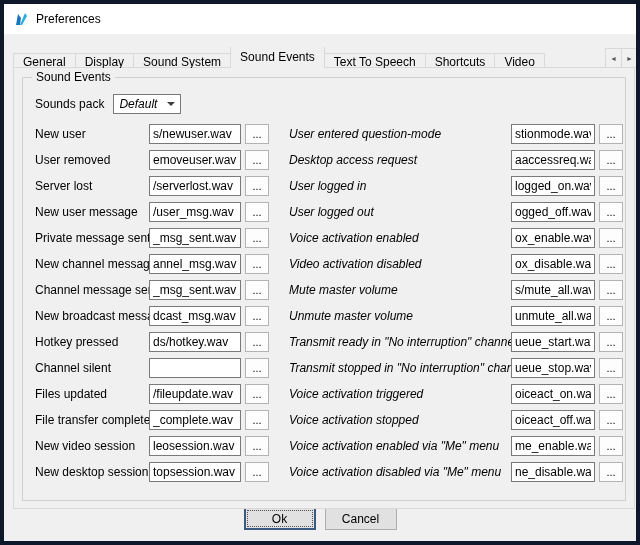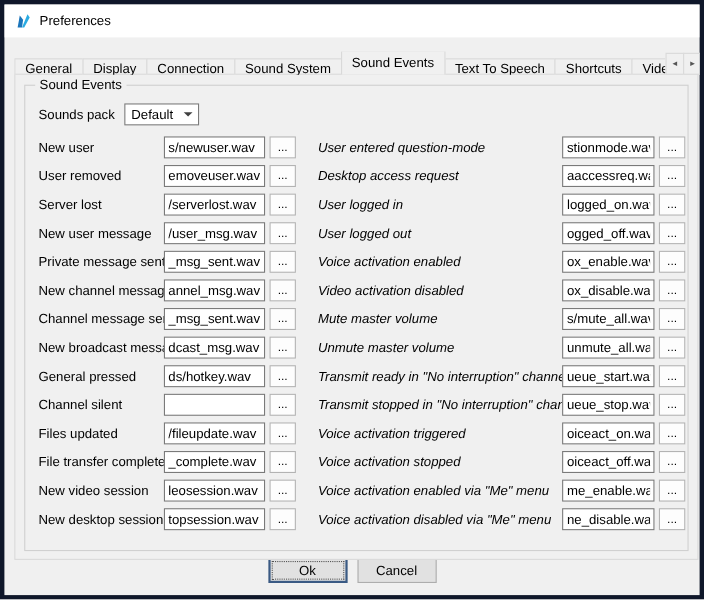--- a/index.html
+++ b/index.html
@@ -79,20 +79,21 @@
   .group-content { position: absolute; inset: 0; padding: 15px 4px 0 12px; }
 
   .packrow { display: flex; align-items: center; gap: 9px; height: 22px; margin-bottom: 6px; }
   .combo {
     width: 68px; height: 20px;
     background: #fff;
     border: 1px solid #7a7a7a;
     display: flex; align-items: center; justify-content: space-between;
     padding: 0 5px;
     cursor: default;
+    font-style: italic;
   }
   .combo-arrow {
     width: 0; height: 0;
     border-left: 4px solid transparent;
     border-right: 4px solid transparent;
     border-top: 4px solid #404040;
   }
 
   .columns { display: flex; }
   .col-left { flex: none; width: 254px; }
@@ -145,21 +146,20 @@
         <path d="M3 14 L5 3 L8 7 L7 14 Z" fill="#1b75bb"></path>
         <path d="M7 14 L12 2 L14 5 L9 14 Z" fill="#29abe2"></path>
       </svg>
     </span>
     <span class="title">Preferences</span>
   </div>
 
   <div class="tabstrip">
     <div class="tab">General</div>
     <div class="tab">Display</div>
-    <div class="tab">Connection</div>
     <div class="tab">Sound System</div>
     <div class="tab active">Sound Events</div>
     <div class="tab">Text To Speech</div>
     <div class="tab">Shortcuts</div>
     <div class="tab">Video</div>
   </div>
 
   <div class="tabscroll">
     <div class="scrollbtn">
       <span>◄</span>
@@ -227,21 +227,21 @@
                 <button class="browse">...</button>
               </div>
 
               <div class="row">
                 <span class="lbl">New broadcast message</span>
                 <input class="inp" type="text" value="dcast_msg.wav" style="">
                 <button class="browse">...</button>
               </div>
 
               <div class="row">
-                <span class="lbl">General pressed</span>
+                <span class="lbl">Hotkey pressed</span>
                 <input class="inp" type="text" value="ds/hotkey.wav" style="">
                 <button class="browse">...</button>
               </div>
 
               <div class="row">
                 <span class="lbl">Channel silent</span>
                 <input class="inp" type="text" value="" style="">
                 <button class="browse">...</button>
               </div>
 

